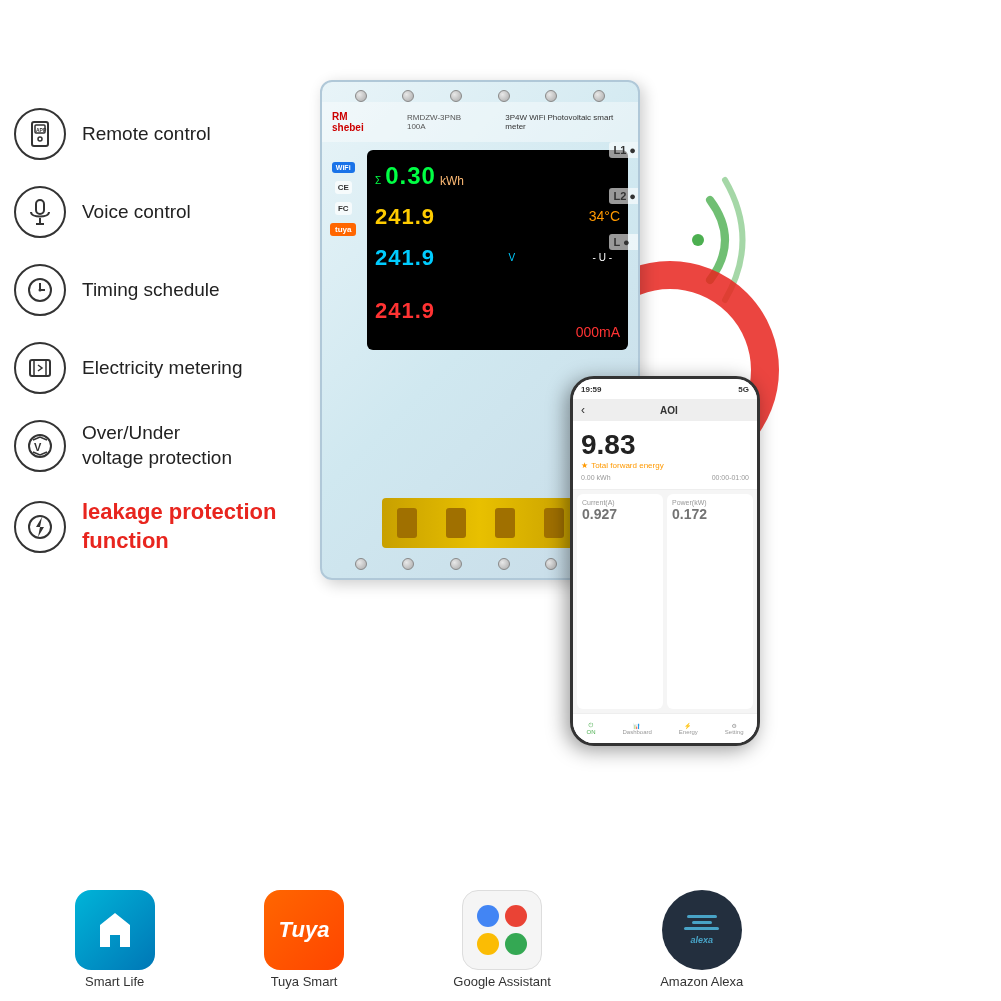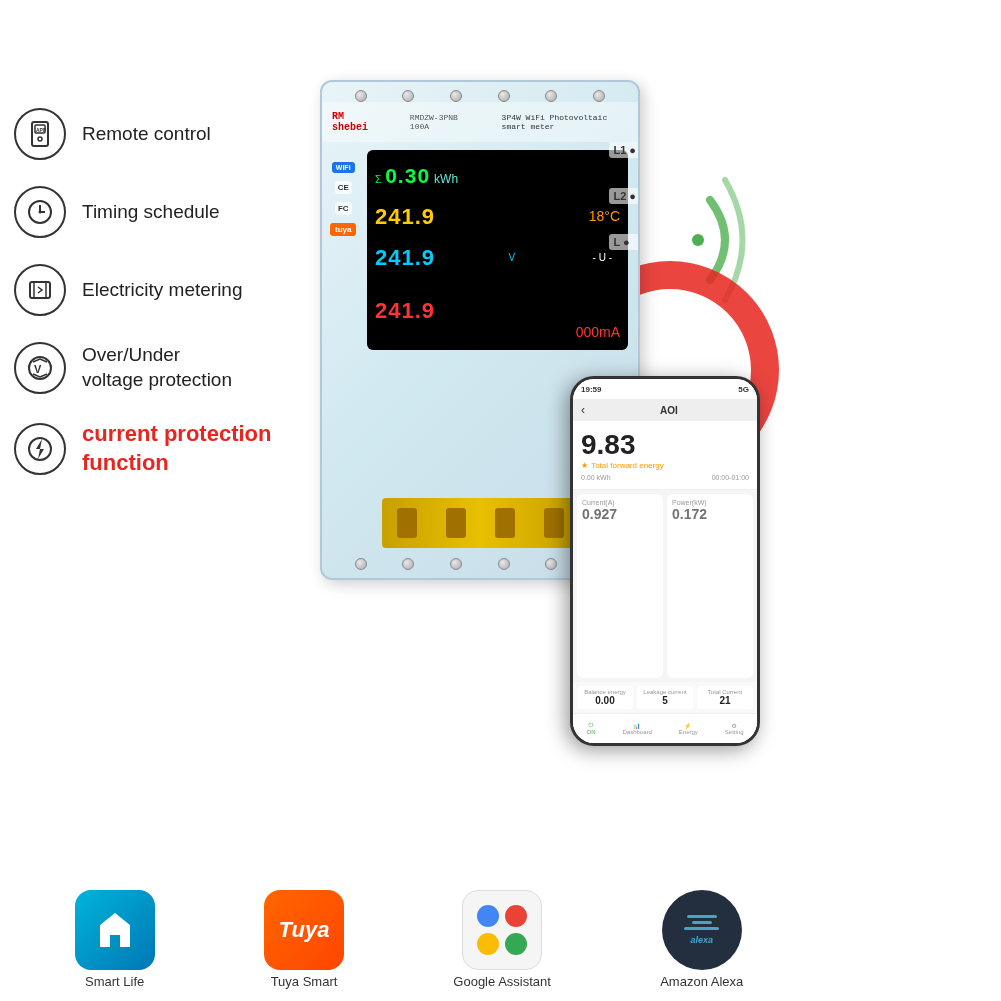--- a/index.html
+++ b/index.html
@@ -85,23 +85,22 @@
       box-shadow: 4px 4px 15px rgba(0,0,0,0.2);
       overflow: hidden;
     }
 
     .meter-top {
       height: 40px;
       background: rgba(255,255,255,0.4);
       display: flex;
       align-items: center;
       justify-content: center;
-      gap: 36px;
+      gap: 28px;
       padding: 0 10px;
-      font-family: Liberation Mono, monospace;
     }
 
     .meter-display {
       margin: 8px 10px;
       background: #000;
       border-radius: 6px;
       padding: 8px;
       height: 200px;
       display: flex;
       flex-direction: column;
@@ -109,21 +108,21 @@
     }
 
     .display-row {
       display: flex;
       align-items: center;
       justify-content: space-between;
       flex: 1;
     }
 
     .display-val-green {
-      font-size: 21px;
+      font-size: 24px;
       font-weight: bold;
       color: #00ff44;
       letter-spacing: 1px;
     }
 
     .display-val-yellow {
       font-size: 22px;
       font-weight: bold;
       color: #ffcc00;
       letter-spacing: 1px;
@@ -143,21 +142,21 @@
       letter-spacing: 1px;
     }
 
     .display-unit {
       font-size: 12px;
       color: #aaa;
       align-self: flex-end;
       margin-bottom: 2px;
     }
 
-    .display-unit-green { color: #5eead4; }
+    .display-unit-green { color: #fdba74; }
     .display-unit-yellow { color: #ffcc00; }
     .display-unit-red { color: #ff3333; margin-top: 44px; }
 
     .meter-side-labels {
       position: absolute;
       right: -2px;
       top: 60px;
       display: flex;
       flex-direction: column;
       gap: 30px;
@@ -549,20 +548,31 @@
         <svg width="28" height="28" viewBox="0 0 28 28" fill="none">
           <rect x="6" y="2" width="16" height="24" rx="2" stroke="#333" stroke-width="2" fill="none"></rect>
           <rect x="9" y="5" width="10" height="8" rx="1" stroke="#333" stroke-width="1.5" fill="none"></rect>
           <circle cx="14" cy="19" r="2" stroke="#333" stroke-width="1.5" fill="none"></circle>
           <text x="10" y="12" font-size="5" fill="#333" font-weight="bold">APP</text>
         </svg>
       </div>
       <span class="feature-text">Remote control</span>
     </div>
 
+    <div class="feature-item">
+      <div class="feature-icon">
+        <svg width="28" height="28" viewBox="0 0 28 28" fill="none">
+          <rect x="10" y="2" width="8" height="14" rx="4" stroke="#333" stroke-width="2" fill="none"></rect>
+          <path d="M5 14 C5 20 23 20 23 14" stroke="#333" stroke-width="2" fill="none"></path>
+          <line x1="14" y1="20" x2="14" y2="26" stroke="#333" stroke-width="2"></line>
+          <line x1="10" y1="26" x2="18" y2="26" stroke="#333" stroke-width="2"></line>
+        </svg>
+      </div>
+      <span class="feature-text">Voice control</span>
+    </div>
 
     <div class="feature-item">
       <div class="feature-icon">
         <svg width="28" height="28" viewBox="0 0 28 28" fill="none">
           <circle cx="14" cy="14" r="11" stroke="#333" stroke-width="2" fill="none"></circle>
           <line x1="14" y1="14" x2="14" y2="7" stroke="#333" stroke-width="2"></line>
           <line x1="14" y1="14" x2="19" y2="14" stroke="#333" stroke-width="2"></line>
           <circle cx="14" cy="14" r="1.5" fill="#333"></circle>
         </svg>
       </div>
@@ -594,21 +604,21 @@
     </div>
 
 
     <div class="feature-item">
       <div class="feature-icon">
         <svg width="28" height="28" viewBox="0 0 28 28" fill="none">
           <circle cx="14" cy="14" r="11" stroke="#333" stroke-width="2" fill="none"></circle>
           <path d="M16 4 L10 14 L14 14 L12 24 L18 14 L14 14 Z" fill="#333"></path>
         </svg>
       </div>
-      <span class="feature-text red">current protection function</span>
+      <span class="feature-text red">leakage protection function</span>
     </div>
 
   </div>
 
   <div class="device-area">
 
     <div class="wifi-arc">
       <svg width="200" height="200" viewBox="0 0 200 200">
         <path d="M 150 60 Q 180 100 150 140" stroke="#4caf50" stroke-width="8" fill="none" stroke-linecap="round" opacity="0.8"></path>
         <path d="M 165 40 Q 200 100 165 160" stroke="#4caf50" stroke-width="6" fill="none" stroke-linecap="round" opacity="0.5"></path>
@@ -657,21 +667,21 @@
         <div class="display-row">
           <div style="display:flex; align-items:baseline; gap:4px;">
             <span style="font-size:10px; color:#00ff44;">Σ</span>
             <span class="display-val-green">0.30</span>
             <span class="display-unit display-unit-green">kWh</span>
           </div>
         </div>
 
         <div class="display-row">
           <span class="display-val-yellow">241.9</span>
-          <span class="display-unit display-unit-yellow" style="font-size:14px; color:#ff9900; align-self:center;">18°C</span>
+          <span class="display-unit display-unit-yellow" style="font-size:14px; color:#ff9900; align-self:center;">34°C</span>
         </div>
 
         <div class="display-row">
           <span class="display-val-cyan">241.9</span>
           <span style="font-size:10px; color:#00ccff; margin-left:4px;">V</span>
           <span style="font-size:10px; color:#fff; margin: 0 8px;">- U -</span>
         </div>
 
         <div class="display-row">
           <span class="display-val-red">241.9</span>
@@ -731,34 +741,20 @@
           <div class="phone-stat-card">
             <div class="phone-kwh-label">Current(A)</div>
             <div class="phone-stat-value">0.927</div>
           </div>
           <div class="phone-stat-card">
             <div class="phone-kwh-label">Power(kW)</div>
             <div class="phone-stat-value">0.172</div>
           </div>
         </div>
 
-        <div class="phone-bottom-row">
-          <div class="phone-bottom-card">
-            <div class="phone-bottom-label">Balance energy</div>
-            <div class="phone-bottom-val">0.00</div>
-          </div>
-          <div class="phone-bottom-card">
-            <div class="phone-bottom-label">Leakage current</div>
-            <div class="phone-bottom-val">5</div>
-          </div>
-          <div class="phone-bottom-card">
-            <div class="phone-bottom-label">Total Current</div>
-            <div class="phone-bottom-val">21</div>
-          </div>
-        </div>
 
         <div class="phone-tab-bar">
           <div class="phone-tab active">⏻<br><span>ON</span></div>
           <div class="phone-tab">📊<br><span>Dashboard</span></div>
           <div class="phone-tab">⚡<br><span>Energy</span></div>
           <div class="phone-tab">⚙<br><span>Setting</span></div>
         </div>
       </div>
     </div>
 

